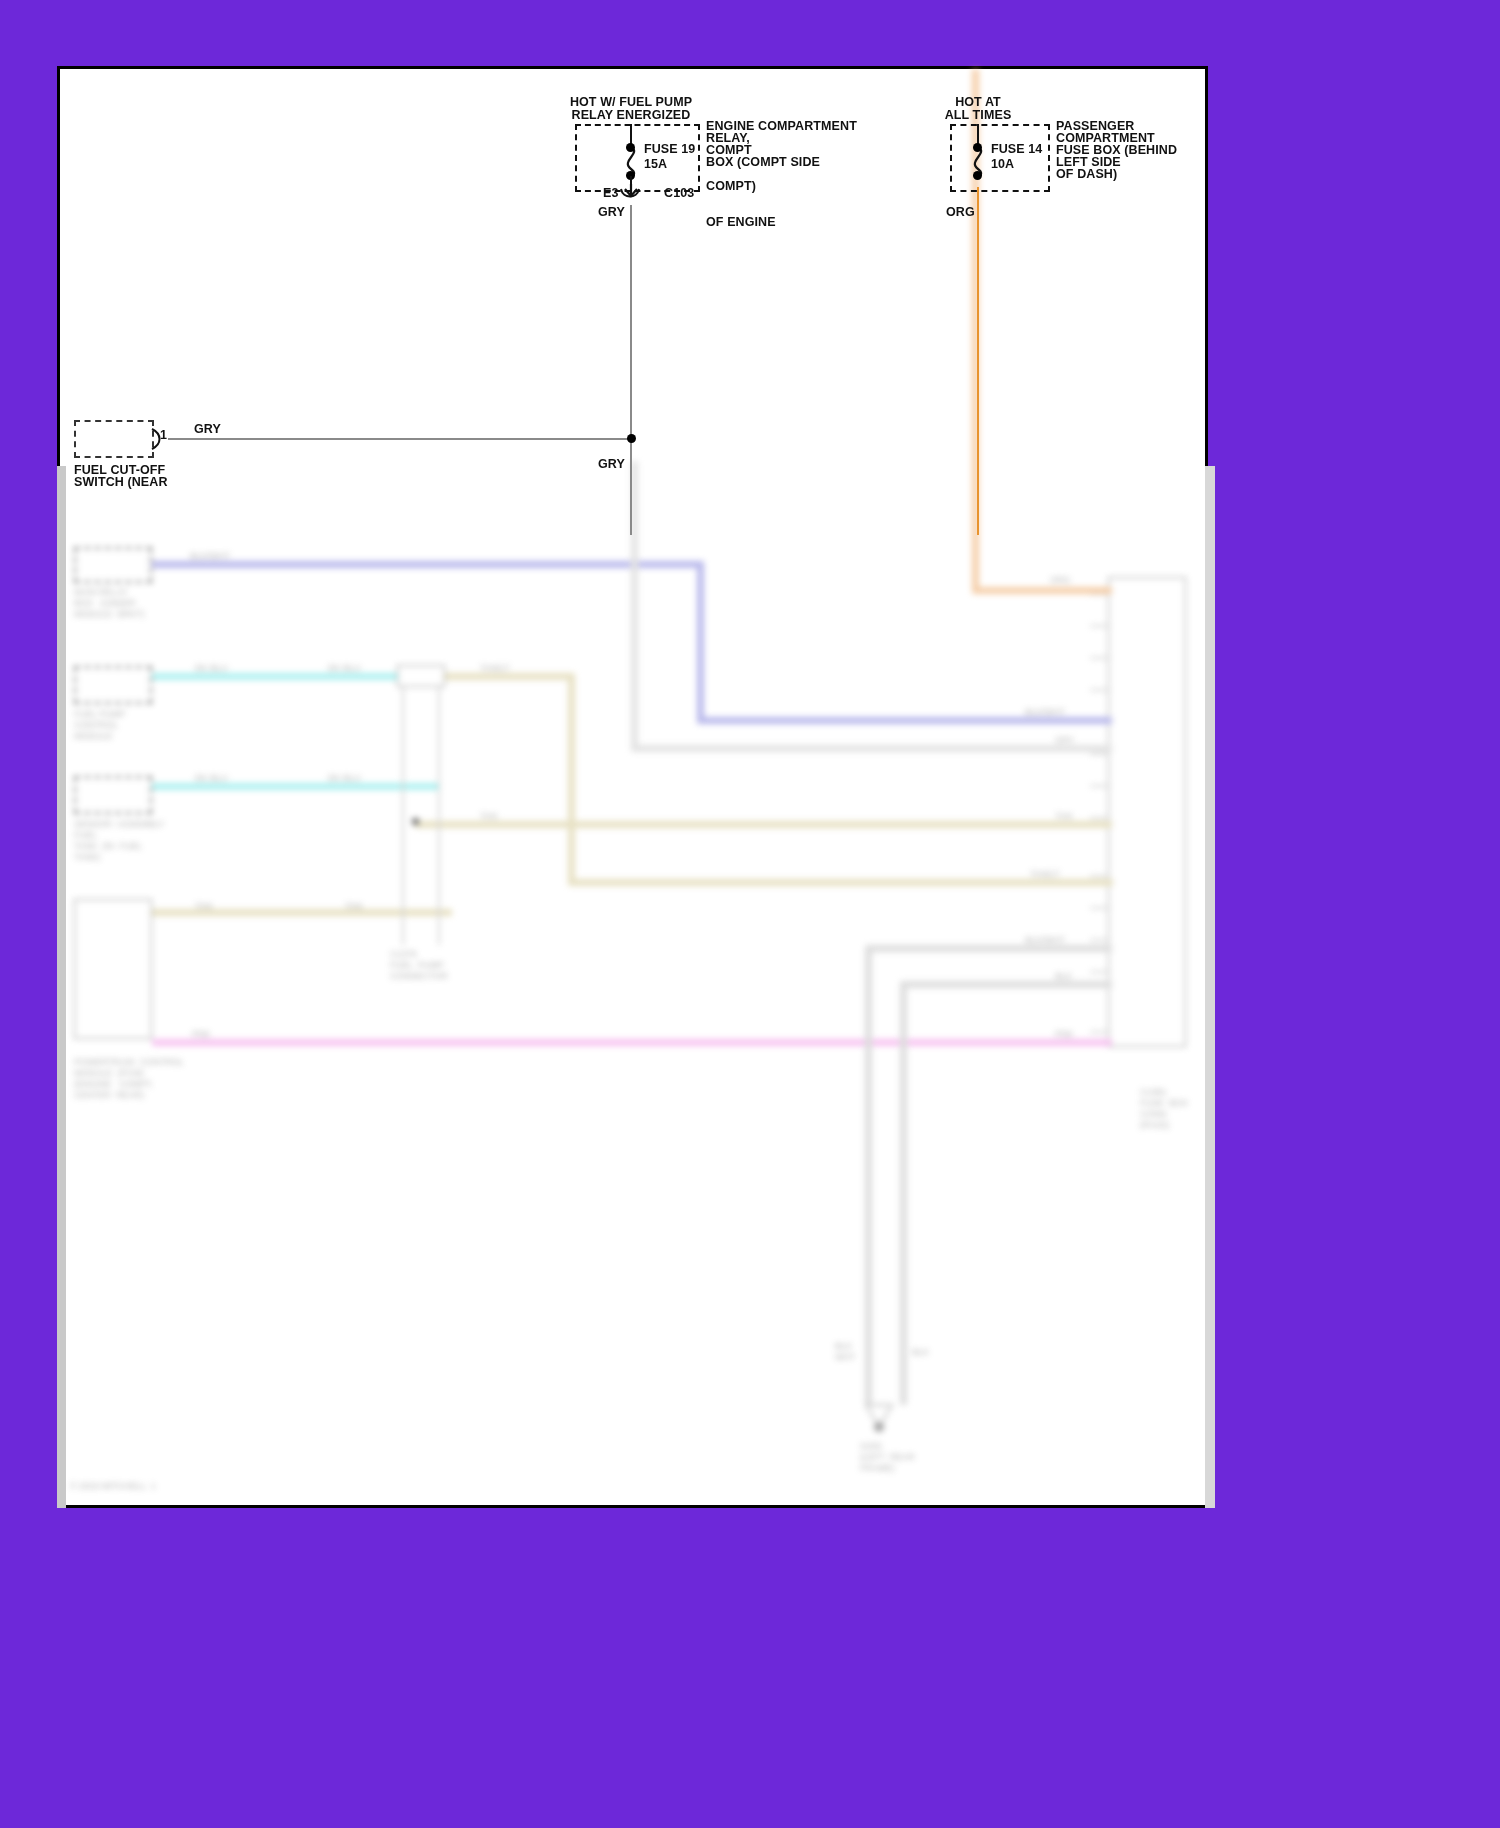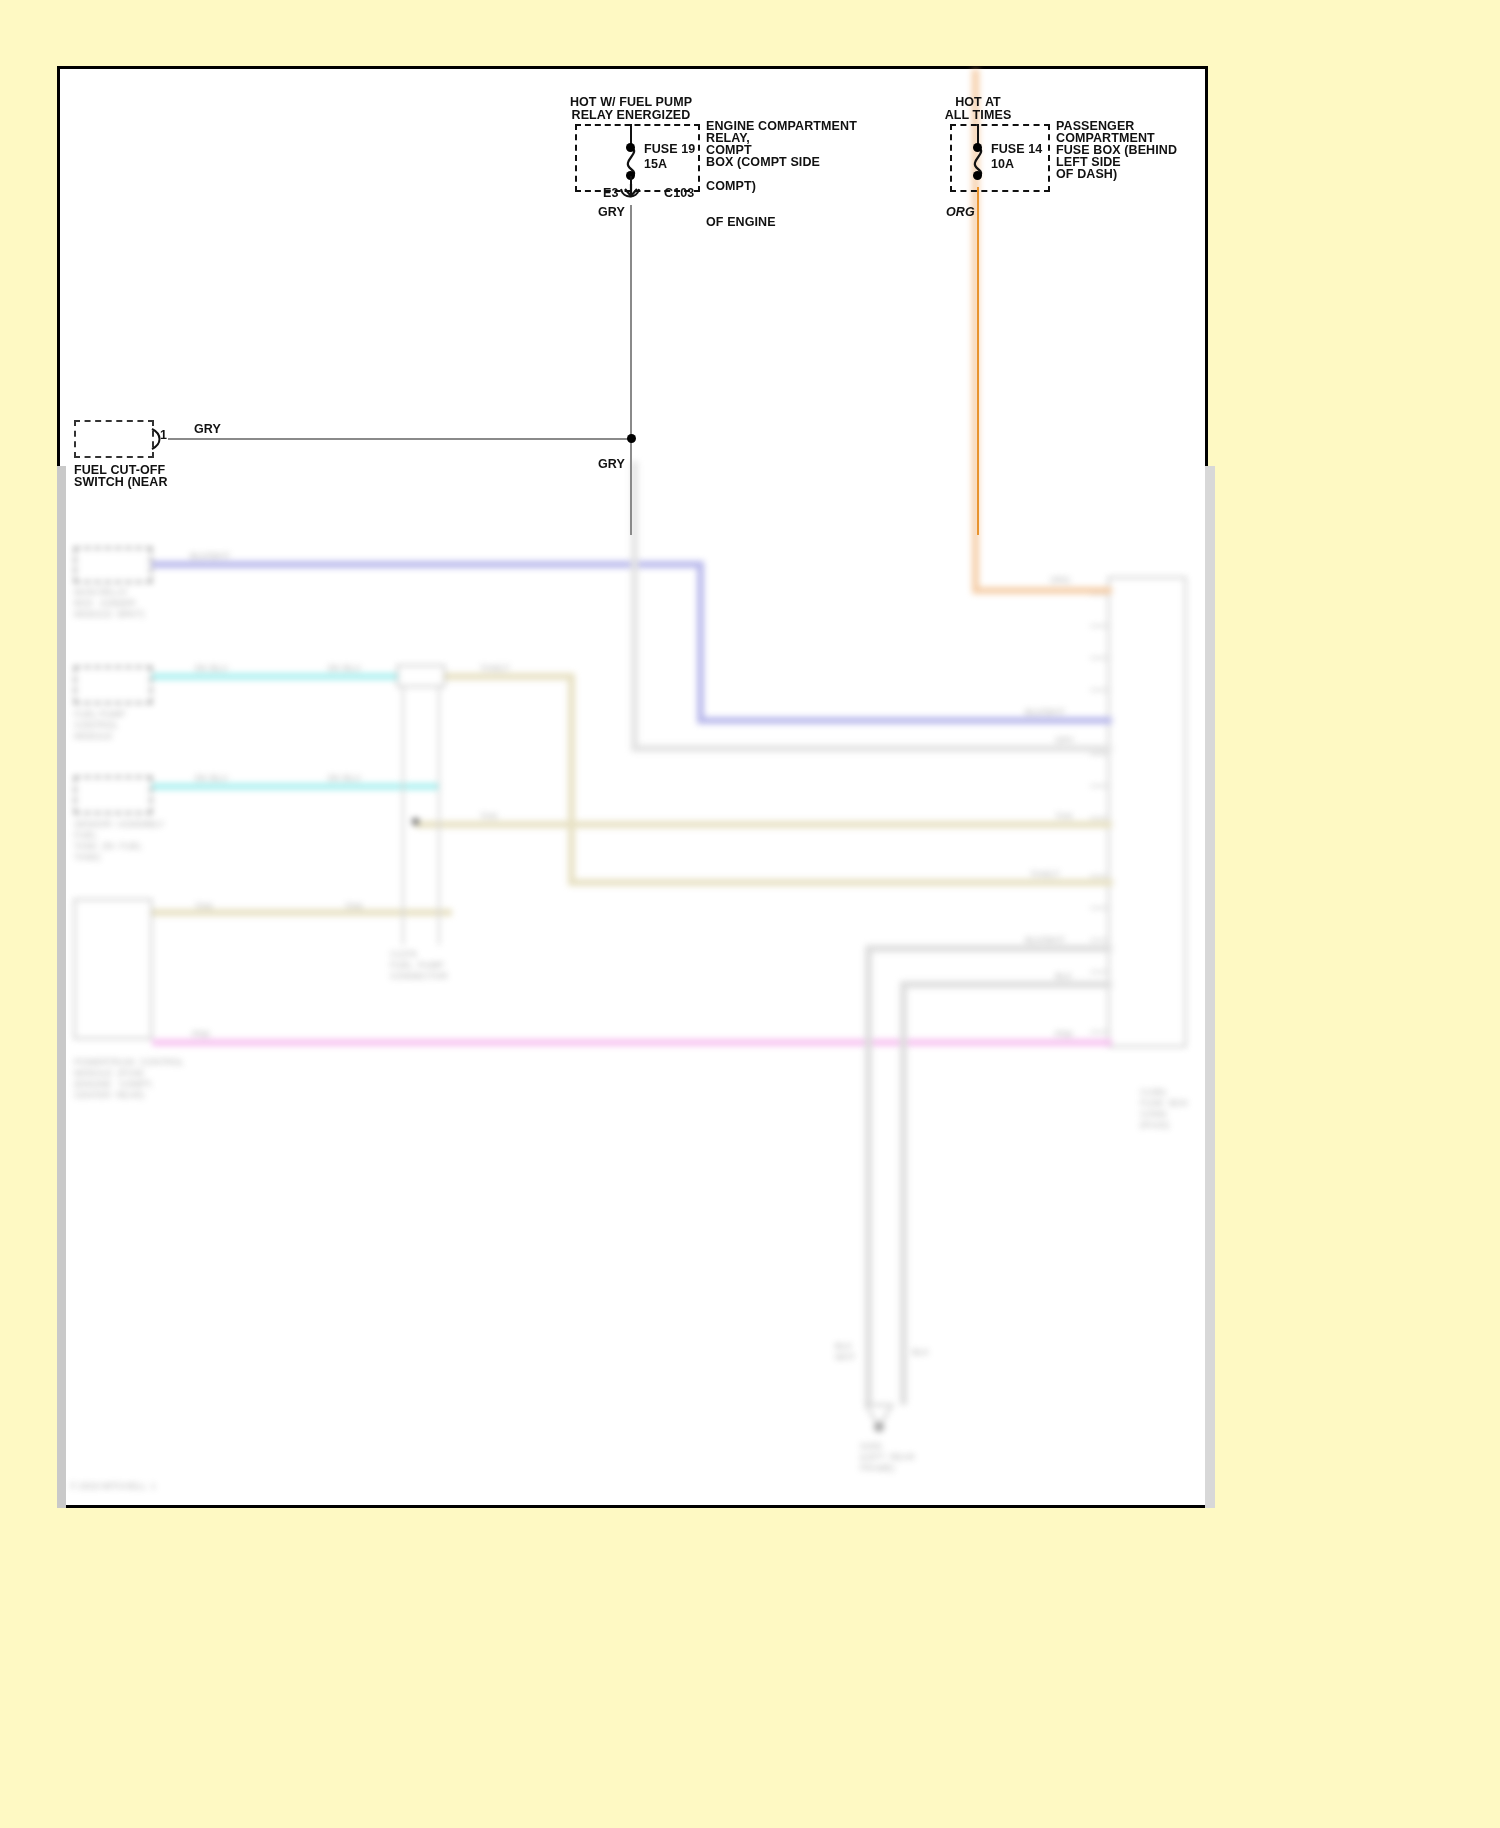--- a/index.html
+++ b/index.html
@@ -1,20 +1,20 @@
 <!DOCTYPE html>
 <html><head>
 <meta charset="utf-8">
 <title>Wiring Diagram</title>
 <style>
   html,body{margin:0;padding:0;background:#ffffff;}
   body{width:1500px;height:1828px;position:relative;
        font-family:"Liberation Sans",sans-serif;color:#000;overflow:hidden;}
 
-  #page{position:absolute;left:0;top:0;width:1500px;height:1828px;background:#fef9c3;}
+  #page{position:absolute;left:0;top:0;width:1500px;height:1828px;background:#6d28d9;}
 
   
   #frame{position:absolute;left:57px;top:66px;width:1151px;height:1442px;
          border:3px solid #000;box-sizing:border-box;background:#fff;}
 
   .txt{position:absolute;font-size:12.5px;line-height:14.5px;letter-spacing:.1px;
        white-space:pre;color:#111;}
   .txt.b{font-weight:bold;}
   .ctr{text-align:center;}
 
@@ -224,21 +224,21 @@
   <div class="txt b" style="left:931px;top:73px;">FUSE 14</div>
   <div class="txt b" style="left:931px;top:88px;">10A</div>
 
   <div class="txt b" style="left:996px;top:50px;">PASSENGER</div>
   <div class="txt b" style="left:996px;top:62px;">COMPARTMENT</div>
   <div class="txt b" style="left:996px;top:74px;">FUSE BOX (BEHIND</div>
   <div class="txt b" style="left:996px;top:86px;">LEFT SIDE</div>
   <div class="txt b" style="left:996px;top:98px;">OF DASH)</div>
 
   <div class="v" style="left:917px;top:118px;height:348px;background:#e8932e;"></div>
-  <div class="txt b" style="left:886px;top:136px;font-style:italic;">ORG</div>
+  <div class="txt b" style="left:886px;top:136px;">ORG</div>
 
   <div class="cbox" style="left:14px;top:351px;width:80px;height:38px;"></div>
 
   <svg style="left:90px;top:358px;width:20px;height:26px;">
     <path d="M2,2 C12,7 12,17 2,22" fill="none" stroke="#111" stroke-width="2"></path>
   </svg>
   <div class="txt b" style="left:100px;top:359px;">1</div>
 
   <div class="h" style="left:108px;top:369px;width:463px;"></div>
   <div class="txt b" style="left:134px;top:353px;">GRY</div>

